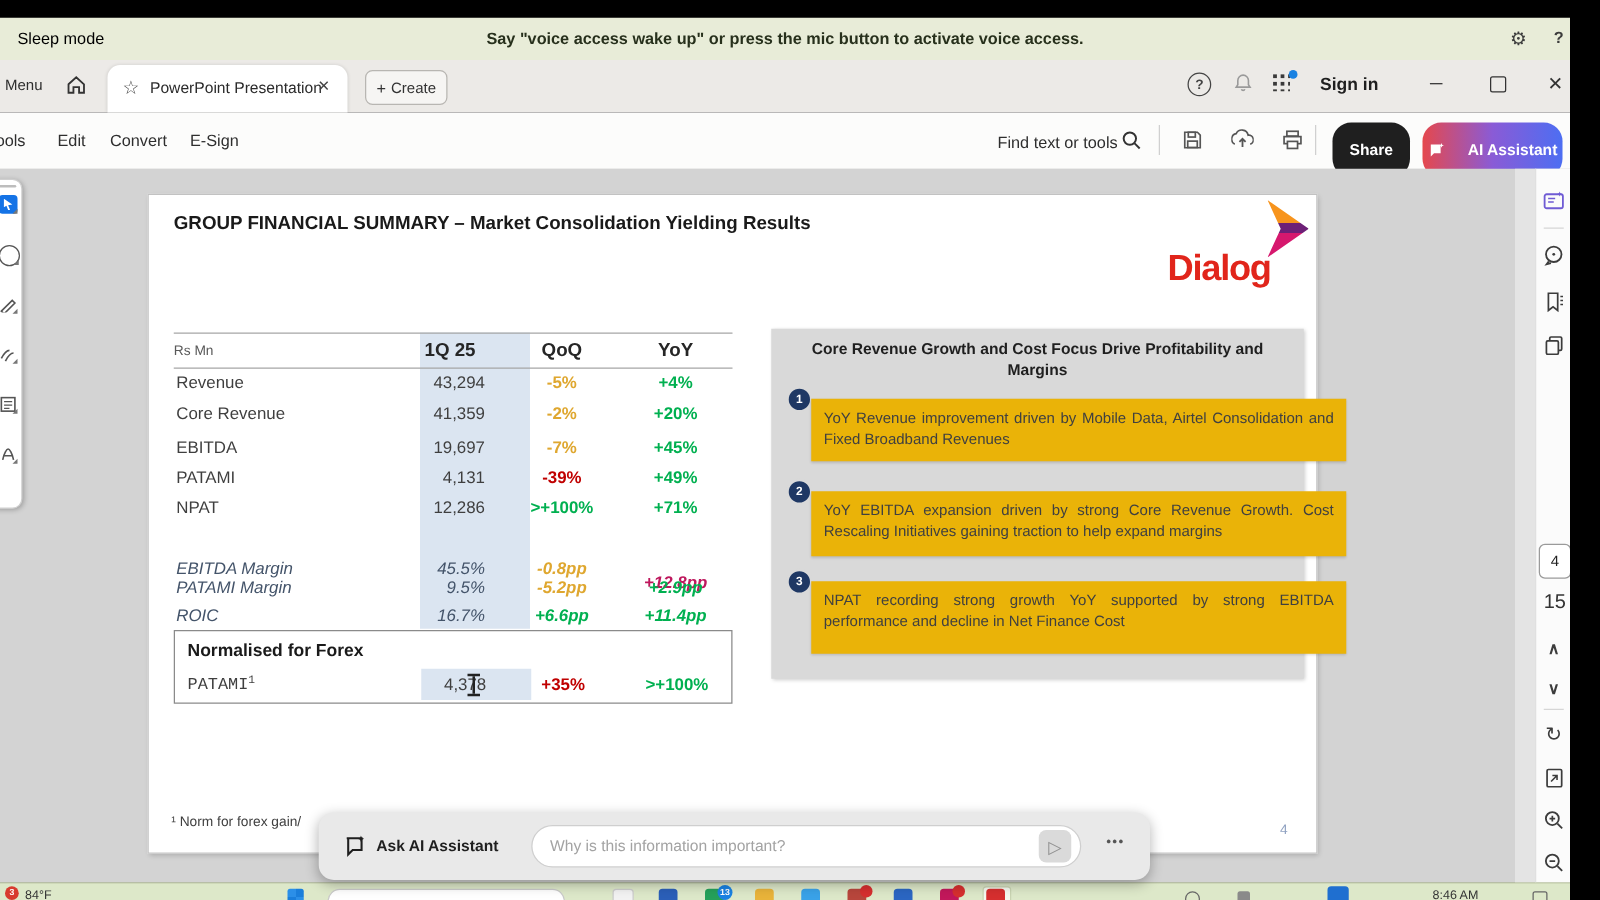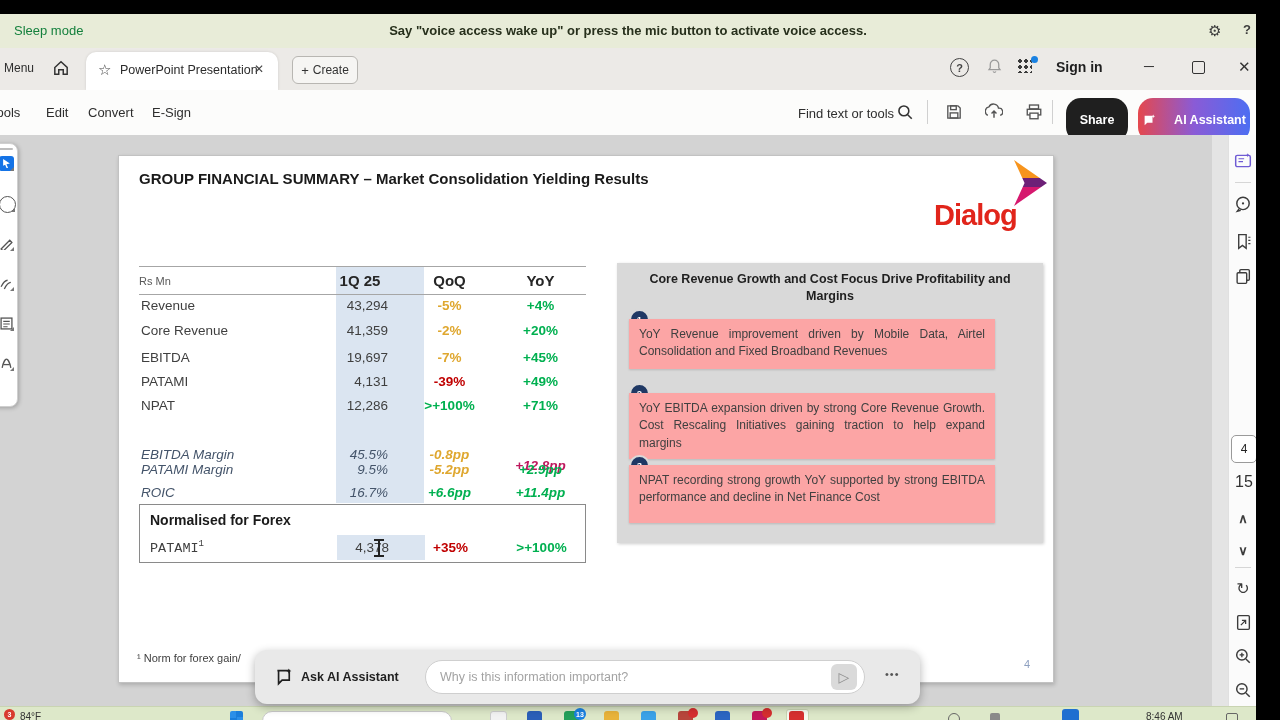--- a/index.html
+++ b/index.html
@@ -23,21 +23,21 @@
   .tc.val{text-align:right;padding-right:16px;}
   .tc.pct{text-align:center;font-weight:bold;}
   .tc.lbl{padding-left:2px;}
   .mrow{font-style:italic;color:#44546a;height:23px;}
   .thead{font-weight:bold;color:#262626;height:27px;border-top:1px solid #a6a6a6;border-bottom:1px solid #a6a6a6;}
   .thead .tc{font-size:15px;text-align:center;}
   .thead .unit{font-size:11px;font-weight:normal;color:#595959;text-align:left;}
   #bluecol{position:absolute;left:217px;top:110px;width:88px;height:237px;background:#dbe5f1;}
   
   #panel{position:absolute;left:498px;top:107px;width:426px;height:280px;background:#d9d9d9;box-shadow:1px 1px 3px rgba(0,0,0,.2);}
-  .pbox{position:absolute;left:12px;width:366px;background:#fca5a5;padding:7px 10px;font-size:12px;color:#404040;text-align:justify;line-height:1.45;box-sizing:border-box;box-shadow:0 1px 2px rgba(0,0,0,.15);}
+  .pbox{position:absolute;left:32px;width:428px;background:#eab308;padding:7px 10px;font-size:12px;color:#404040;text-align:justify;line-height:1.45;box-sizing:border-box;box-shadow:0 1px 2px rgba(0,0,0,.15);}
   .pbadge{position:absolute;width:17px;height:17px;border-radius:50%;background:#1f3864;color:#fff;font-size:9.5px;font-weight:bold;display:flex;align-items:center;justify-content:center;border:2px solid #d9d9d9;}
   
   #logo-text{position:absolute;left:0;bottom:0;font-size:29px;font-weight:bold;color:#e1251b;letter-spacing:-1px;}
   #logo-chev{position:absolute;left:80px;top:-4px;width:33px;height:46px;clip-path:polygon(0 0,100% 50%,0 100%,32% 50%);background:linear-gradient(180deg,#f7941d 0%,#f7941d 40%,#6d2077 40%,#6d2077 58%,#d6186e 58%,#d6186e 100%);}
   
   #normbox{position:absolute;left:20px;top:348px;width:447px;height:59px;border:1px solid #8a8a8a;box-sizing:border-box;}
   
   #askbar{position:absolute;left:255px;top:515px;width:665px;height:54px;background:#e9e9e9;border-radius:12px;box-shadow:0 3px 10px rgba(0,0,0,.3);z-index:5;}
   #askinput{position:absolute;left:170px;top:10px;width:440px;height:34px;border:1px solid #cfcfcf;border-radius:17px;background:#fff;font-size:12.5px;color:#333;padding:0 44px 0 14px;box-sizing:border-box;outline:none;font-family:"Liberation Sans",sans-serif;}
   #askinput::placeholder{color:#a3a3a3;}
@@ -53,21 +53,21 @@
   .tapp{position:absolute;top:4px;width:15px;height:15px;border-radius:3px;}
   .badge{position:absolute;border-radius:50%;color:#fff;font-weight:bold;display:flex;align-items:center;justify-content:center;}
   svg{display:block;}
 </style>
 </head>
 <body>
 
 <div id="screen">
 
   <div id="voicebar">
-    <span class="abs" style="left:14px;top:9px;font-size:13px;color:#15803d;">Sleep mode</span>
+    <span class="abs" style="left:14px;top:9px;font-size:13px;color:#000000;">Sleep mode</span>
     <span class="msg">Say "voice access wake up" or press the mic button to activate voice access.</span>
     <span class="abs" style="left:1208px;top:8px;font-size:15px;color:#3c3c3c;">⚙</span>
     <span class="abs" style="left:1243px;top:8px;font-size:13px;font-weight:bold;color:#3c3c3c;">?</span>
   </div>
 
   <div id="tabbar">
     <span class="abs menuitem" style="left:4px;top:13px;font-size:12px;">Menu</span>
     <span class="abs" style="left:52px;top:11px;">
       <svg width="18" height="18" viewBox="0 0 16 16">
           <path d="M2.5 7.5 8 2.5l5.5 5v6h-3.5v-4h-4v4H2.5z" fill="none" stroke="#333" stroke-width="1.3"></path>

